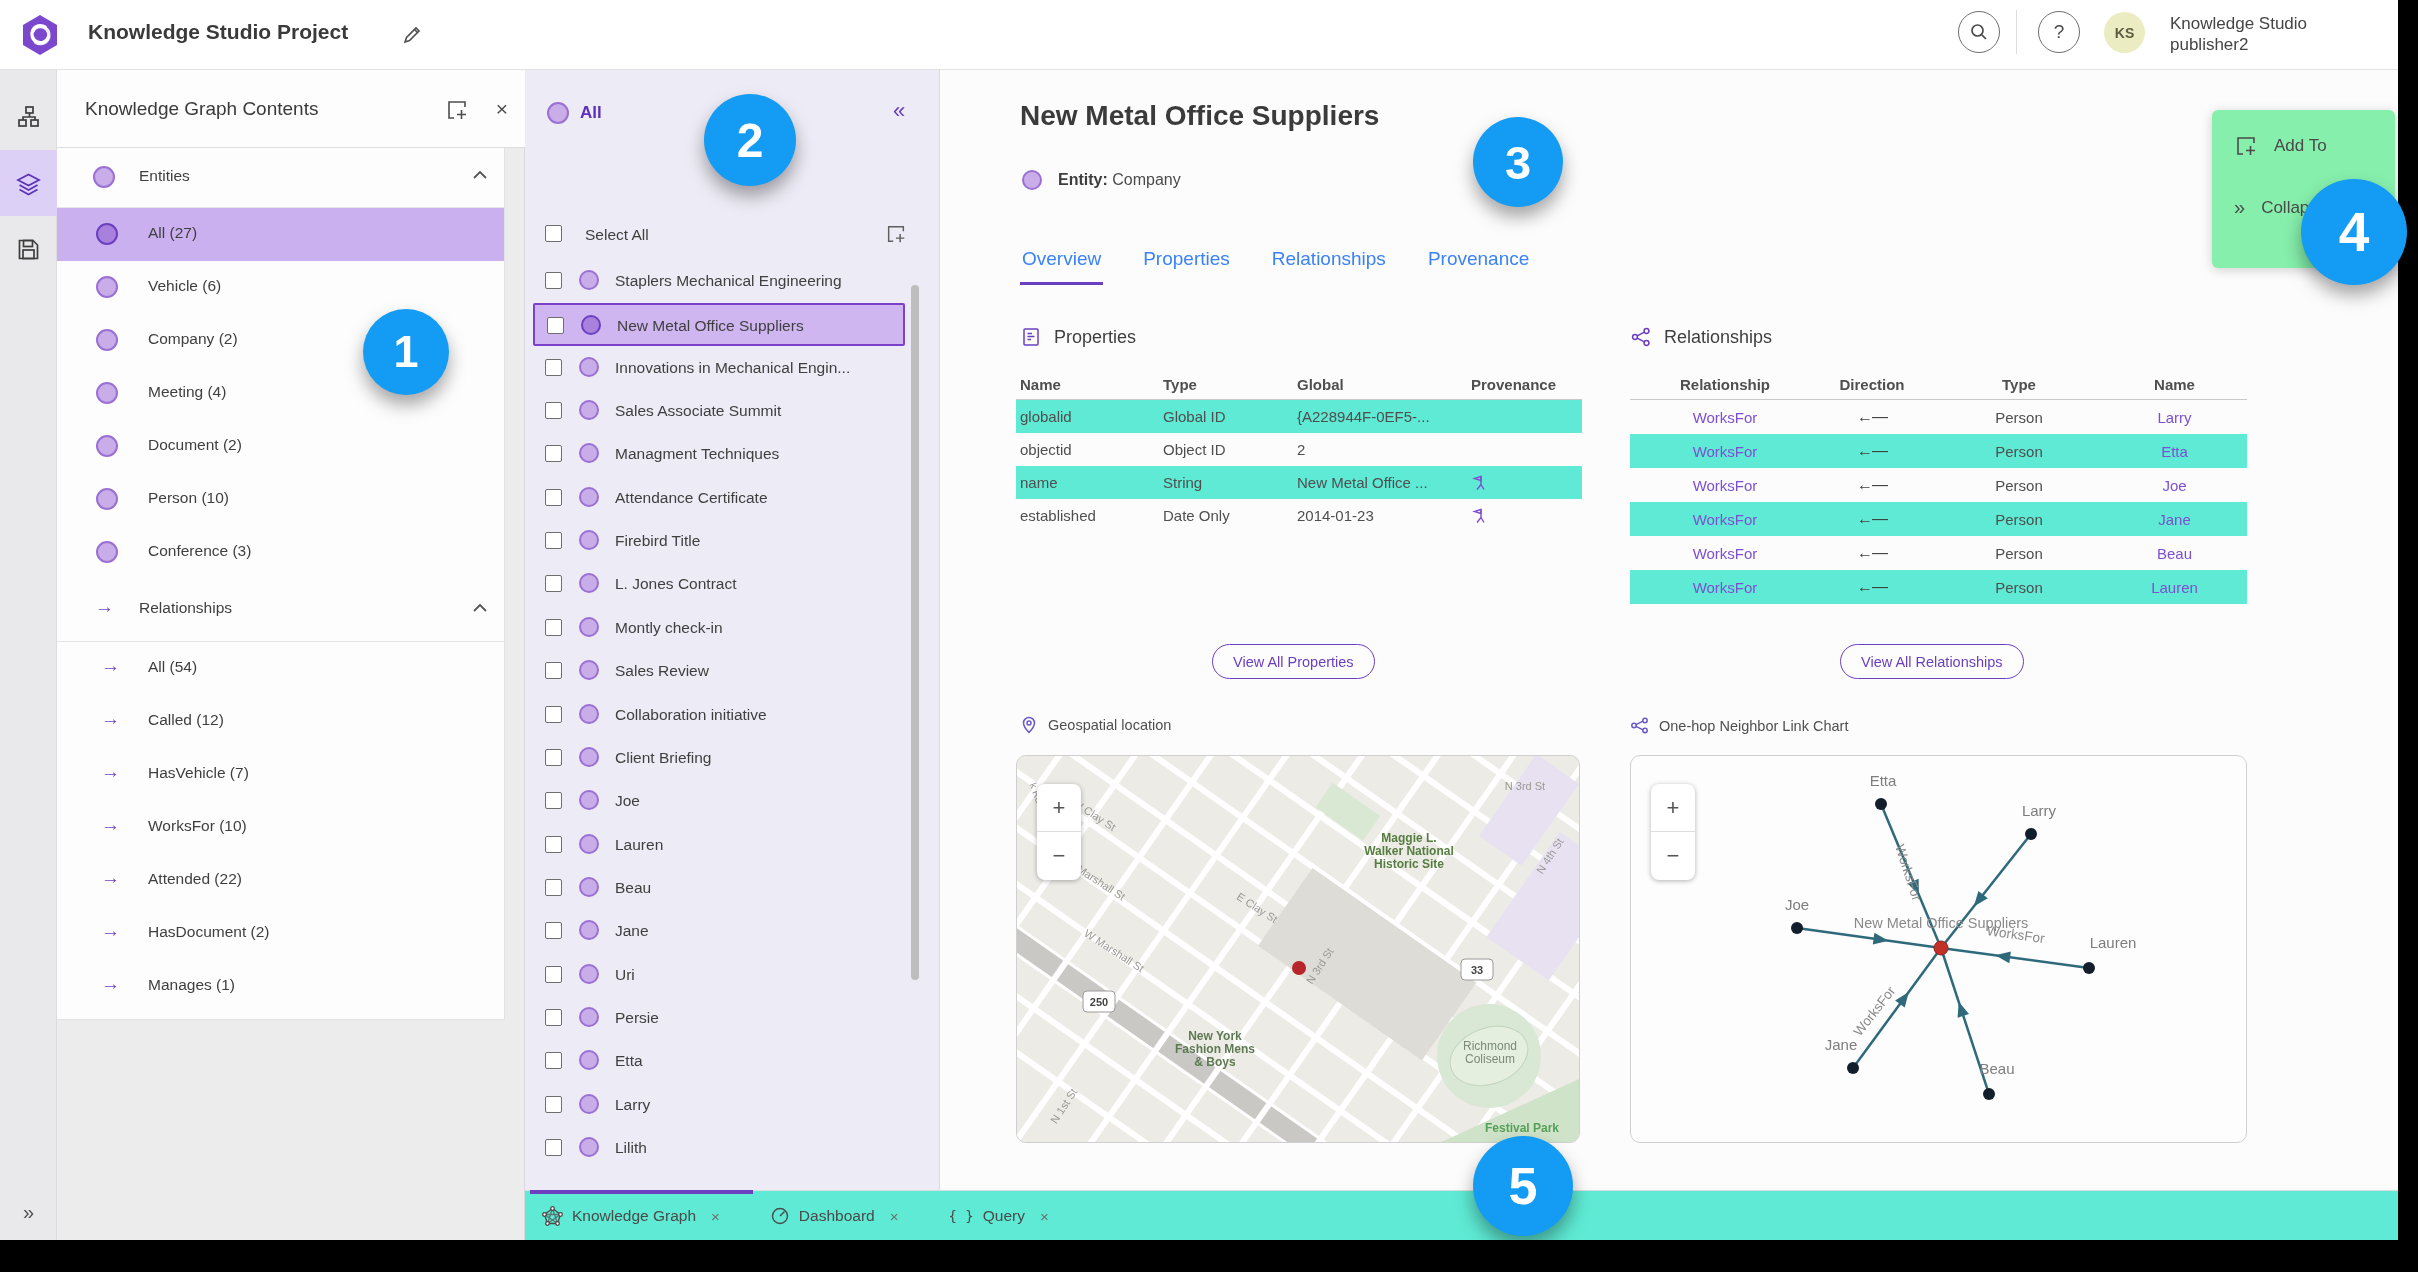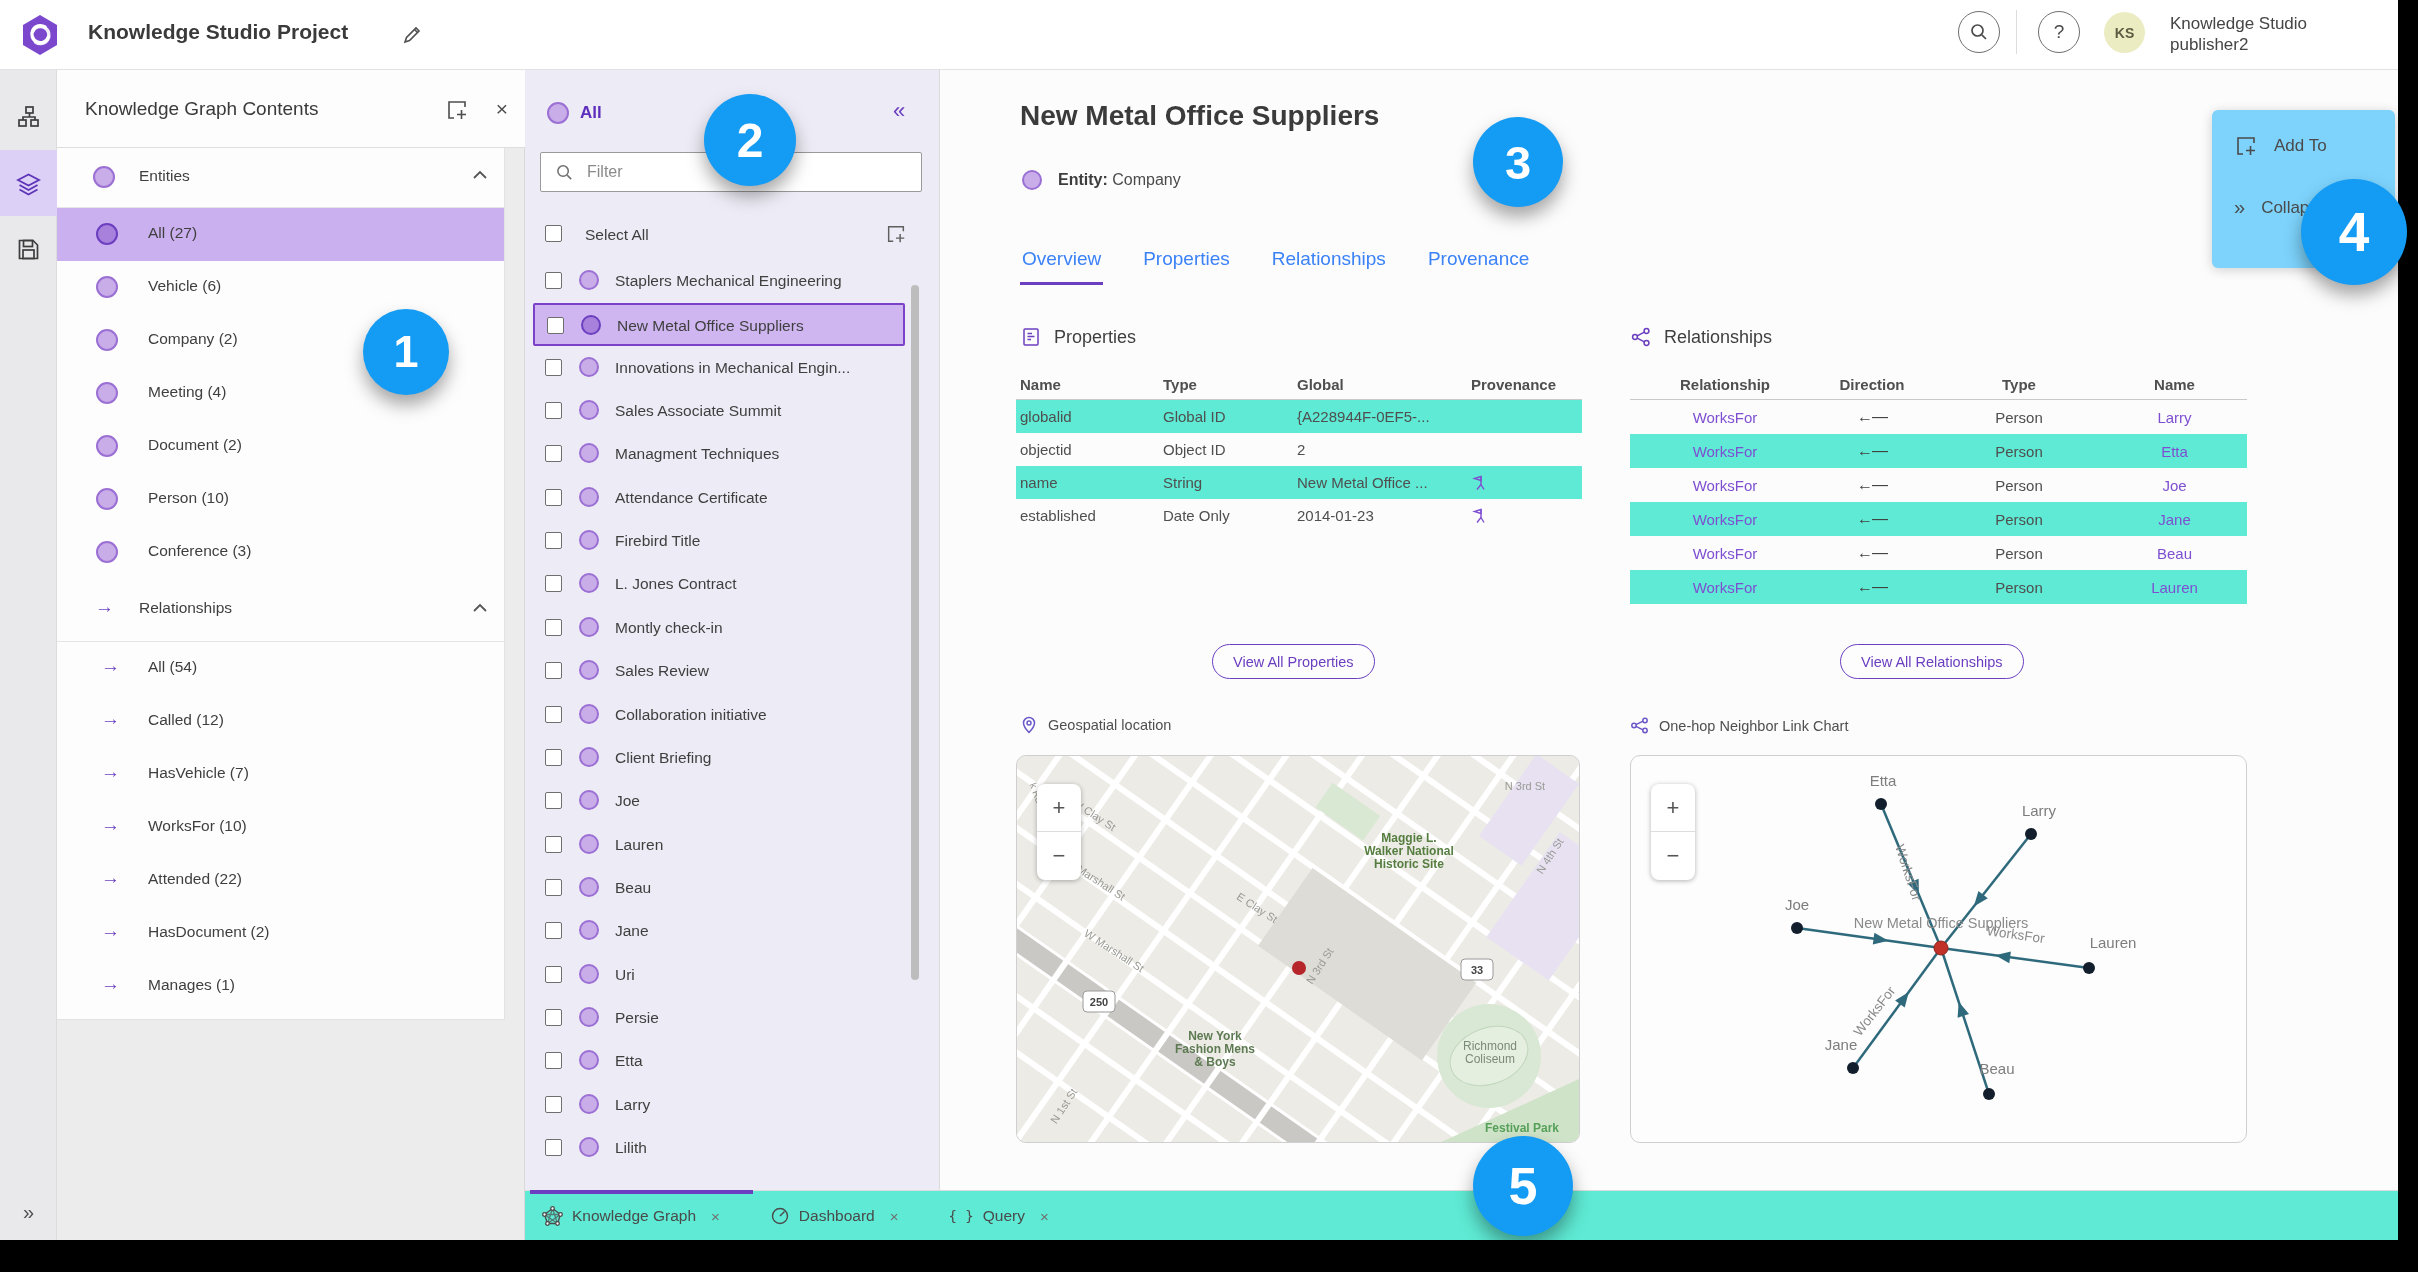--- a/index.html
+++ b/index.html
@@ -94,21 +94,21 @@
   .tabbar{position:absolute;left:525px;top:1190px;width:1873px;height:50px;background:#5eead4;border-top:1px solid #dcdcdc;}
   .tab-indicator{position:absolute;left:5px;top:-1px;width:223px;height:4px;background:#6b3fc0;}
   .btabs{position:absolute;left:17px;top:0;height:50px;display:flex;gap:50px;align-items:center;}
   .btab{display:flex;align-items:center;gap:9px;font-size:15.5px;color:#4a4a4a;}
   .btab .x{color:#6f6f6f;font-size:15px;margin-left:6px;}
   .btab .gly{font-family:"DejaVu Sans Mono",monospace;font-size:14px;color:#4a4a4a;}
 
   
   .black-right{position:absolute;left:2398px;top:0;width:20px;height:1272px;background:#000;}
   .black-bottom{position:absolute;left:0;top:1240px;width:2418px;height:32px;background:#000;}
-  .float-menu{position:absolute;left:2212px;top:110px;width:183px;height:158px;background:#7dd3fc;border-radius:6px;box-shadow:0 2px 12px rgba(0,0,0,.18);z-index:8;}
+  .float-menu{position:absolute;left:2212px;top:110px;width:183px;height:158px;background:#86efac;border-radius:6px;box-shadow:0 2px 12px rgba(0,0,0,.18);z-index:8;}
   .fm-item{position:absolute;left:22px;display:flex;align-items:center;gap:16px;font-size:17px;color:#4a4a4a;}
   .badge{position:absolute;border-radius:50%;background:#149bf3;color:#fff;display:flex;align-items:center;justify-content:center;font-weight:bold;z-index:20;box-shadow:0 10px 18px rgba(0,0,0,.35);}
   svg{display:block;}
 </style>
 </head>
 <body>
 
 <div class="screen">
   <div class="app">
 
@@ -262,29 +262,20 @@
               <span class="kgc-label" style="left: 91px;">Manages (1)</span>
             </div>
           </div>
       </div>
     </div>
 
     <div class="mid">
       <span class="ecirc mid-head-circle"></span>
       <span class="mid-head-label">All</span>
       <span class="mid-collapse">«</span>
-      <div class="filter-box">
-        <span class="mag">
-          <svg width="19" height="19" viewBox="0 0 20 20" stroke="currentColor" fill="none" stroke-width="1.6">
-            <circle cx="8.5" cy="8.5" r="5.5"></circle>
-              <line x1="12.8" y1="12.8" x2="17" y2="17"></line>
-          </svg>
-        </span>
-        <span class="filter-ph">Filter</span>
-      </div>
       <div class="selall-row">
         <span class="cb"></span>
         <span class="selall-label">Select All</span>
         <span class="selall-add">
           <svg width="22" height="22" viewBox="0 0 24 24" stroke="currentColor" fill="none" stroke-width="1.6">
             <path d="M20 9 V4 H4 V20 H9"></path>
               <path d="M16.5 12 V21 M12 16.5 H21"></path>
           </svg>
         </span>
       </div>

